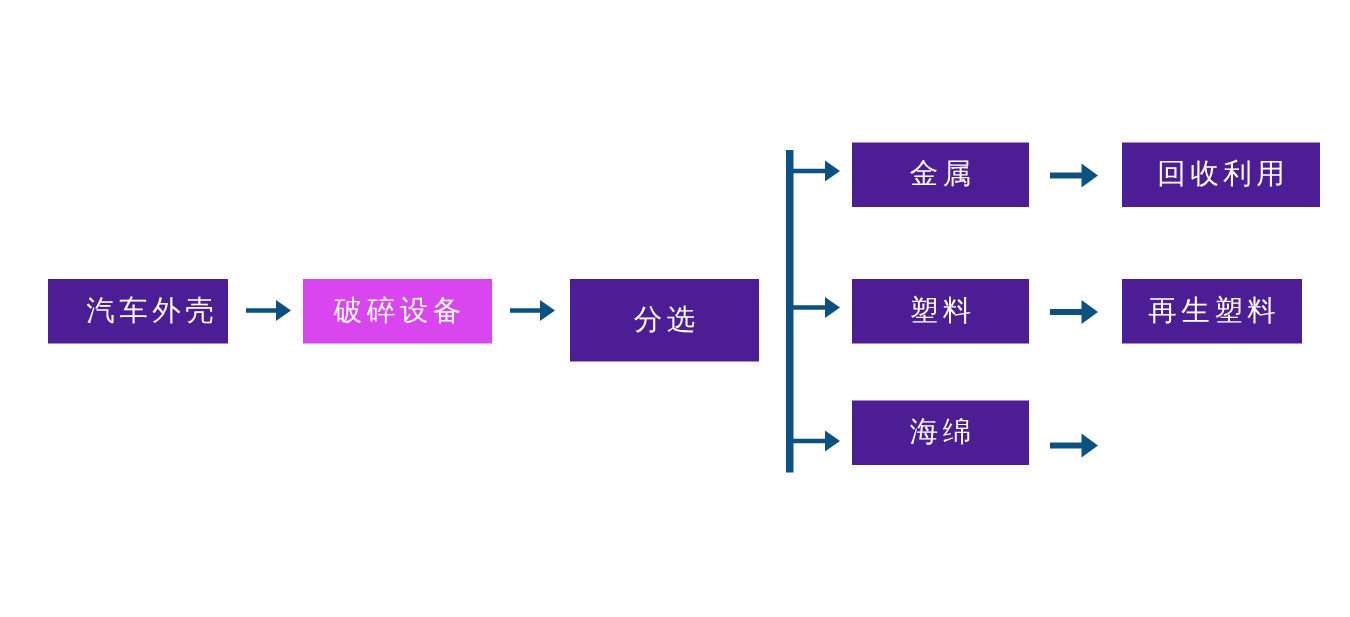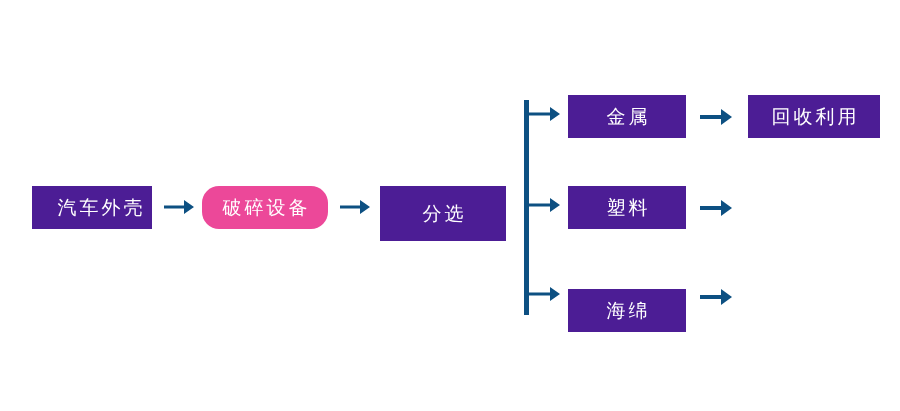--- a/index.html
+++ b/index.html
@@ -30,21 +30,21 @@
     color: #ffffff;
     font-size: 19px;
     letter-spacing: 3px;
     text-indent: 3px;
     line-height: 1;
     white-space: nowrap;
     font-weight: 400;
     user-select: none;
   }
   .node.blue { background: #4c1d95; }
-  .node.red  { background: #ec4899; border-radius: 17px; }
+  .node.red  { background: #d946ef; }
 
   
   .arrow {
     position: absolute;
     height: 26px;
     display: block;
   }
   .arrow svg { display: block; width: 100%; height: 100%; }
 
   
@@ -112,22 +112,25 @@
   <div class="node blue" style="left:568px; top:186px; width:118px; height:43px;">
     <span>塑料</span>
   </div>
 
   <div class="arrow" style="left:700px; top:196px; width:32px; height:24px;">
     <svg viewBox="0 0 32 24" xmlns="http://www.w3.org/2000/svg" aria-hidden="true">
       <path d="M0 10 H21 V4 L32 12 L21 20 V14 H0 Z" fill="#0d5082"></path>
     </svg>
   </div>
 
+  <div class="node blue" style="left:748px; top:186px; width:120px; height:43px;">
+    <span>再生塑料</span>
+  </div>
 
-  <div class="node blue" style="left:568px; top:289px; width:118px; height:43px;">
+  <div class="node blue" style="left:568px; top:267px; width:118px; height:43px;">
     <span>海绵</span>
   </div>
 
   <div class="arrow" style="left:700px; top:285px; width:32px; height:24px;">
     <svg viewBox="0 0 32 24" xmlns="http://www.w3.org/2000/svg" aria-hidden="true">
       <path d="M0 10 H21 V4 L32 12 L21 20 V14 H0 Z" fill="#0d5082"></path>
     </svg>
   </div>
 
 

